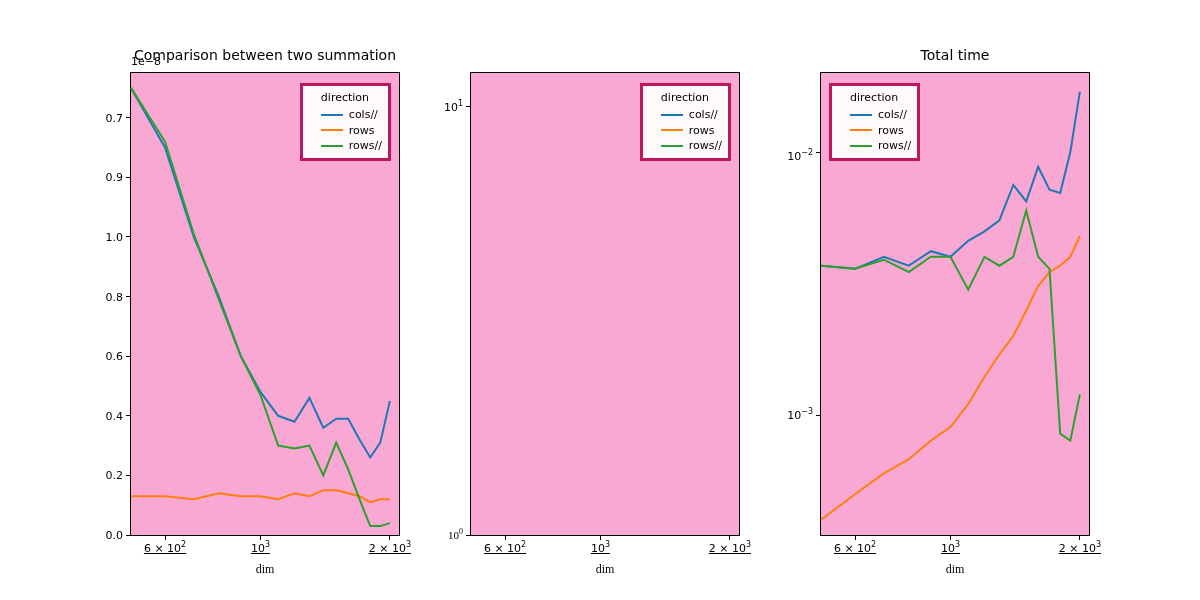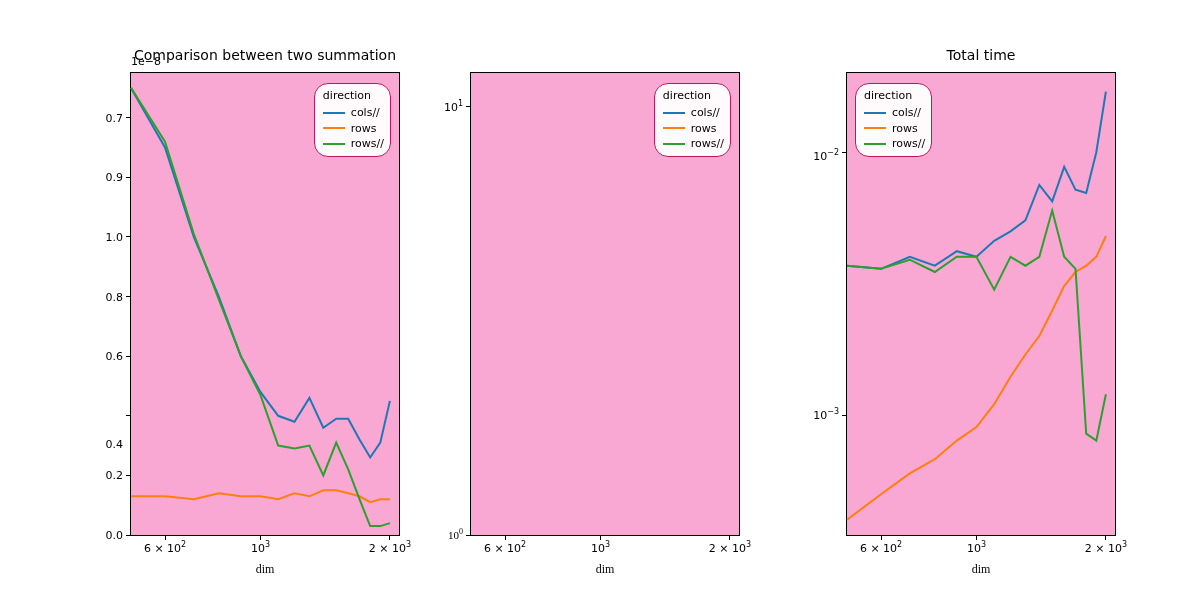--- a/index.html
+++ b/index.html
@@ -58,20 +58,21 @@
     font-size: 11px;
     color: #000;
   }
   .tick-x {
     position: absolute;
     bottom: -20px;
     transform: translateX(-50%);
     font-size: 11px;
     white-space: nowrap;
     color: #000;
+    text-decoration: underline;
   }
   .tick-y {
     position: absolute;
     left: -8px;
     transform: translate(-100%, -50%);
     font-size: 11px;
     white-space: nowrap;
     color: #000;
   }
   .tick-x sup, .tick-y sup {
@@ -88,25 +89,25 @@
   }
   .tickmark-y {
     position: absolute;
     width: 5px;
     height: 1px;
     background: #000;
     left: -5px;
   }
   .legend {
     position: absolute;
-    border: 1px solid #be185d;
-    border-radius: 14px;
+    border: 3px solid #be185d;
+    border-radius: 0;
     background: rgba(255,255,255,0.95);
     font-size: 11px;
-    padding: 4px 6px 4px 8px;
+    padding: 4px 6px 4px 18px;
     line-height: 1.4;
     z-index: 5;
   }
   .legend .legend-title {
     font-size: 11px;
     margin-bottom: 2px;
     color: #000;
   }
   .legend .legend-row {
     display: flex;
@@ -141,21 +142,21 @@
       <div class="tick-x" style="left: 34.0483px;">6 × 10<sup>2</sup></div>
       <div class="tickmark-x" style="left: 128.944px;"></div>
       <div class="tick-x" style="left: 129.444px;">10<sup>3</sup></div>
       <div class="tickmark-x" style="left: 258.389px;"></div>
       <div class="tick-x" style="left: 258.889px;">2 × 10<sup>3</sup></div>
       <div class="tickmark-y" style="top: 461.5px;"></div>
       <div class="tick-y" style="top: 462px;">0.0</div>
       <div class="tickmark-y" style="top: 401.887px;"></div>
       <div class="tick-y" style="top: 402.387px;">0.2</div>
       <div class="tickmark-y" style="top: 342.274px;"></div>
-      <div class="tick-y" style="top: 342.774px; margin-top: 28px;">0.4</div>
+      <div class="tick-y" style="top: 342.774px;">0.4</div>
       <div class="tickmark-y" style="top: 282.661px;"></div>
       <div class="tick-y" style="top: 283.161px;">0.6</div>
       <div class="tickmark-y" style="top: 223.048px;"></div>
       <div class="tick-y" style="top: 223.548px;">0.8</div>
       <div class="tickmark-y" style="top: 163.435px;"></div>
       <div class="tick-y" style="top: 163.935px;">1.0</div>
       <div class="tickmark-y" style="top: 103.823px;"></div>
       <div class="tick-y" style="top: 104.323px;">0.9</div>
       <div class="tickmark-y" style="top: 44.2097px;"></div>
       <div class="tick-y" style="top: 44.7097px;">0.7</div>
@@ -199,21 +200,21 @@
           <span class="swatch" style="background: rgb(255, 127, 14);"></span>
           <span>rows</span>
         </div>
         <div class="legend-row">
           <span class="swatch" style="background: rgb(44, 160, 44);"></span>
           <span>rows//</span>
         </div>
       </div>
     </div>
 
-  <div class="panel" id="panel-time" style="left:820px; width:270px;margin-left:26px;">
+  <div class="panel" id="panel-time" style="left:820px; width:270px;">
     <div class="title">Total time</div>
     <svg class="plot-svg" viewBox="0 0 268 462">
         <path d="M0.0 192.7 L34.0 195.8 L62.8 183.8 L87.8 192.7 L109.8 178.2 L129.4 183.8 L147.2 167.8 L163.5 158.3 L178.4 147.4 L192.3 112.0 L205.2 128.4 L217.2 93.8 L228.5 116.7 L239.2 119.9 L249.3 79.2 L258.9 18.6 " class="series-line" stroke="#1f77b4"></path>
         <path d="M0.0 446.8 L34.0 421.3 L62.8 400.4 L87.8 386.2 L109.8 367.6 L129.4 354.1 L147.2 331.2 L163.5 303.7 L178.4 281.5 L192.3 263.0 L205.2 237.5 L217.2 212.9 L228.5 199.0 L239.2 192.7 L249.3 183.8 L258.9 163.0 " class="series-line" stroke="#ff7f0e"></path>
         <path d="M0.0 192.7 L34.0 195.8 L62.8 186.7 L87.8 199.0 L109.8 183.8 L129.4 183.8 L147.2 216.7 L163.5 183.8 L178.4 192.7 L192.3 183.8 L205.2 137.5 L217.2 183.8 L228.5 195.8 L239.2 360.7 L249.3 367.6 L258.9 321.3 " class="series-line" stroke="#2ca02c"></path>
       </svg>
     <div class="axis-label-x">dim</div>
   <div class="tickmark-x" style="left: 33.5483px;"></div>
       <div class="tick-x" style="left: 34.0483px;">6 × 10<sup>2</sup></div>
       <div class="tickmark-x" style="left: 128.944px;"></div>

